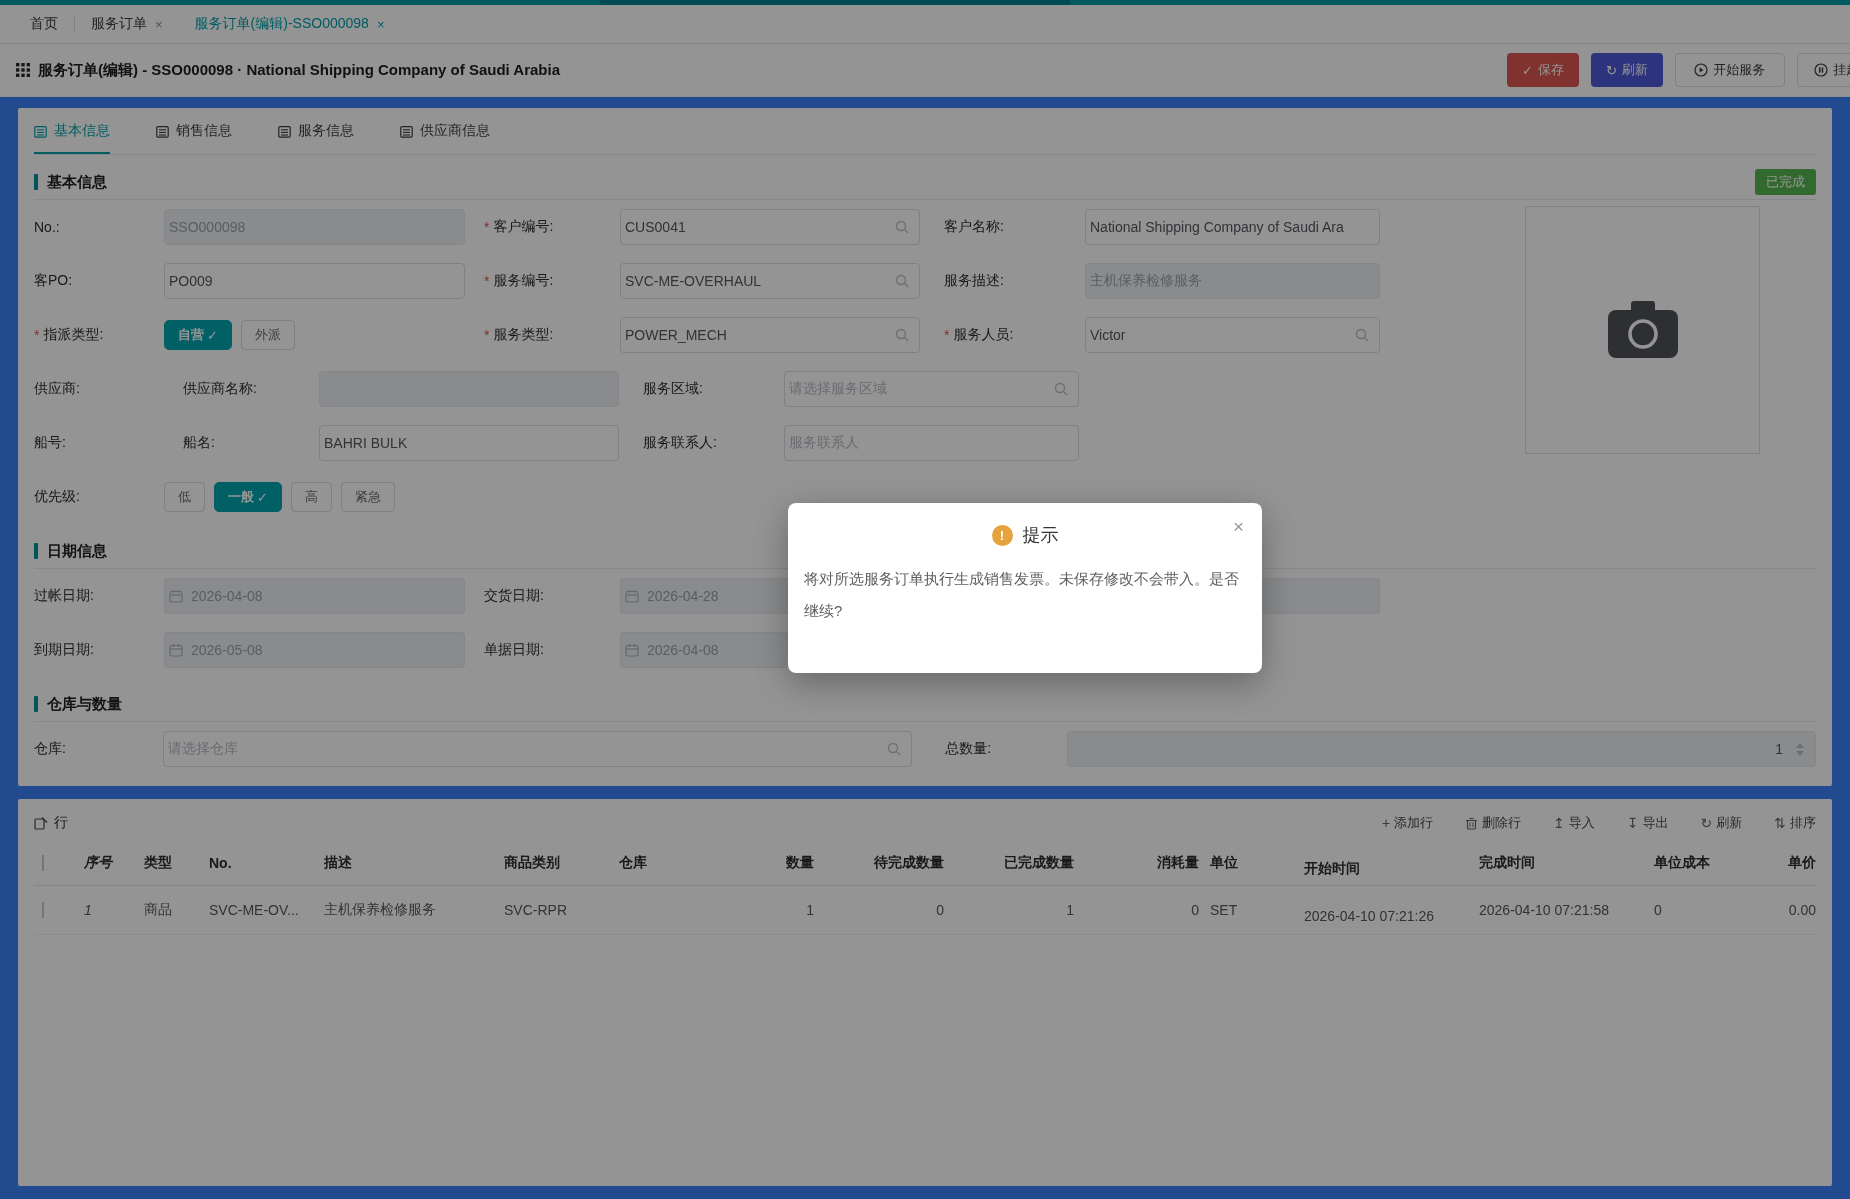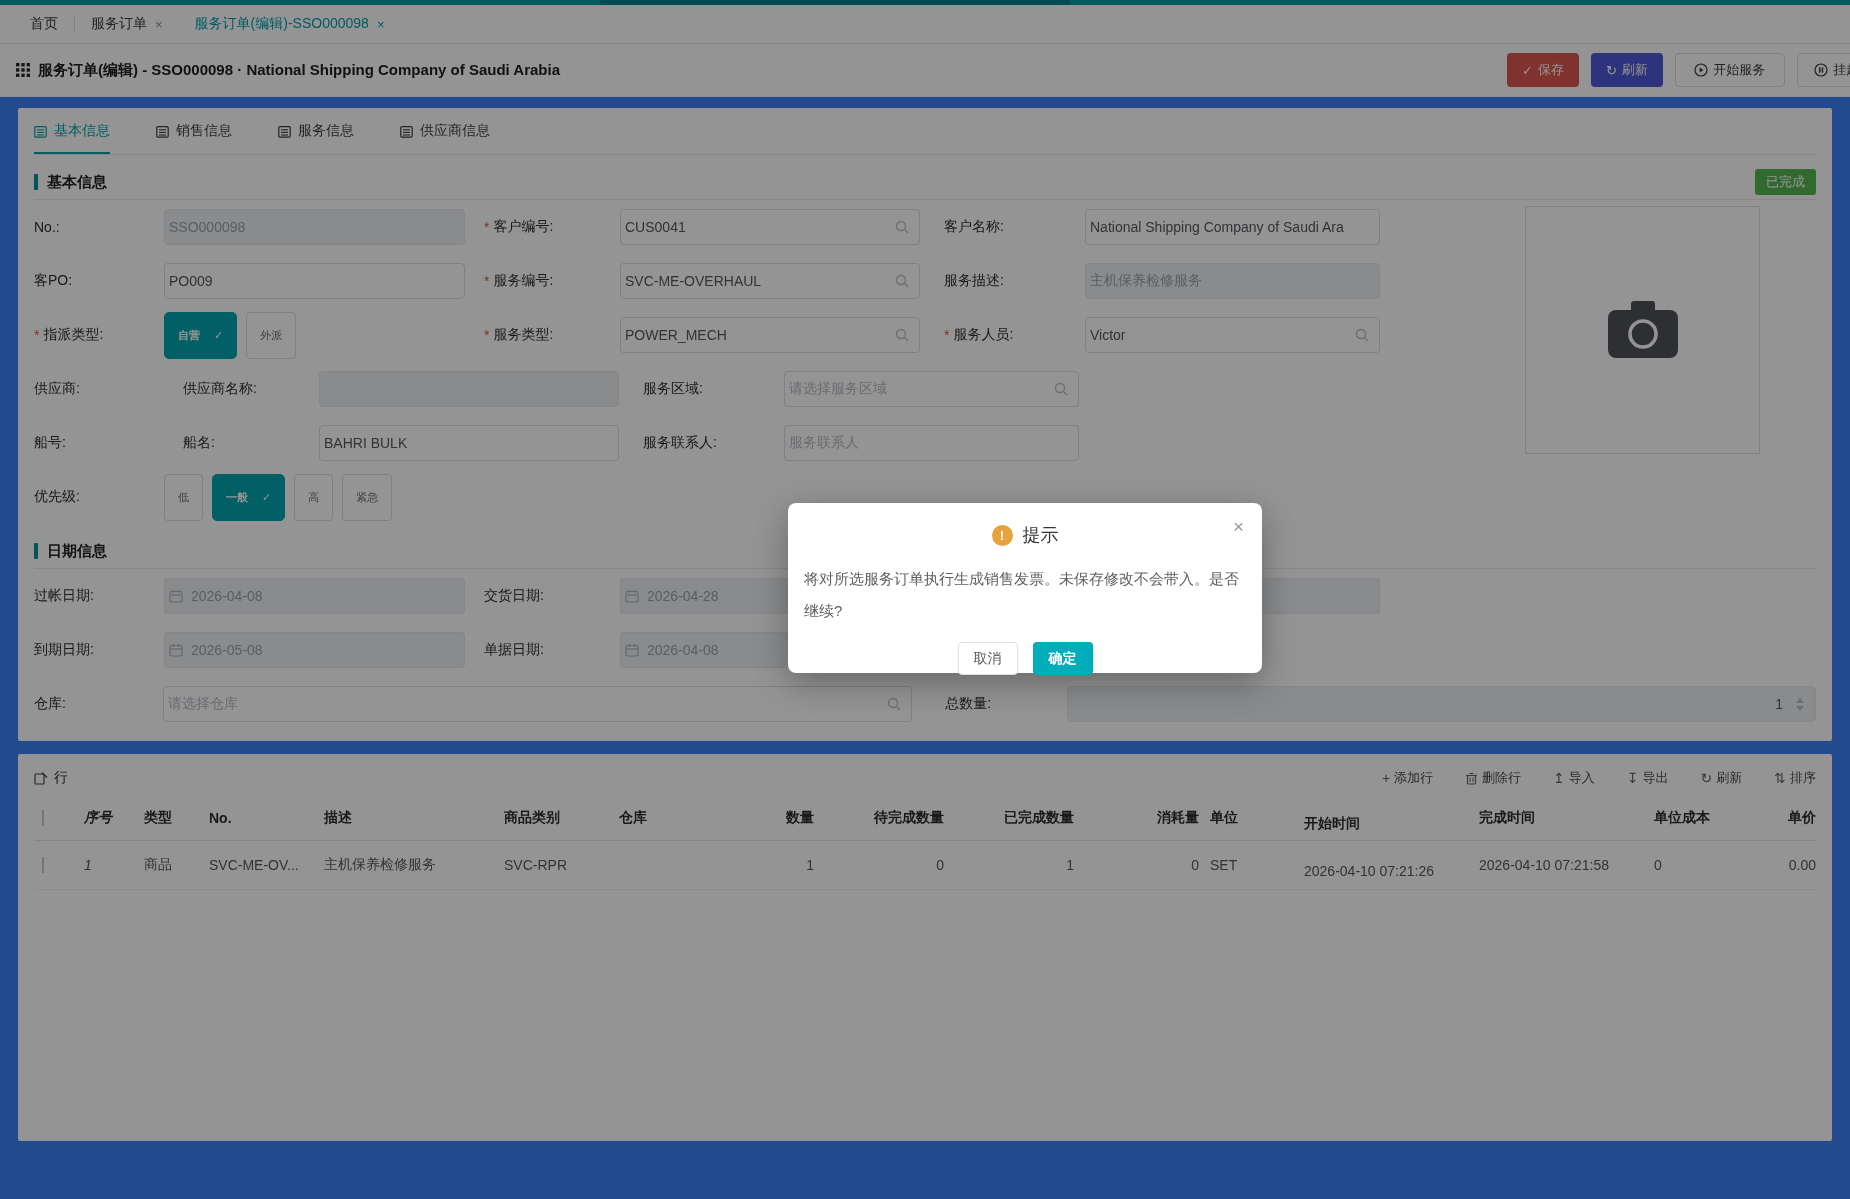--- a/index.html
+++ b/index.html
@@ -42,22 +42,22 @@
   .req{color:#d9544b;margin-right:4px;}
   .l1{width:130px;}.l2{width:136px;margin-left:19px;}.l3{width:141px;margin-left:24px;}
   .inp{height:36px;border:1px solid #d9dde4;border-radius:4px;background:#fff;display:flex;align-items:center;
        padding:0 4px;font-size:14px;color:#55585e;position:relative;box-sizing:border-box;}
   .i1{width:301px;}.i2{width:300px;}.i3{width:295px;}
   .inp.dis{background:#edeff3;border-color:#e4e7ec;color:#9ba1a8;}
   .ph{color:#b6bac1;white-space:nowrap;overflow:hidden;}
   .val{white-space:nowrap;overflow:hidden;}
   .sic{position:absolute;right:10px;top:50%;transform:translateY(-50%);line-height:0;}
   .calic{margin-right:8px;line-height:0;}
-  .chip{height:47px;padding:0 13px;border:1px solid #d8dce3;border-radius:4px;background:#fff;color:#6a6e74;
-        font-size:11px;display:inline-flex;align-items:center;gap:14px;margin-right:9px;cursor:pointer;box-sizing:border-box;}
+  .chip{height:30px;padding:0 13px;border:1px solid #d8dce3;border-radius:4px;background:#fff;color:#6a6e74;
+        font-size:13px;display:inline-flex;align-items:center;gap:3px;margin-right:9px;cursor:pointer;box-sizing:border-box;}
   .chip.sel{background:#00a6b0;color:#fff;border-color:#00a6b0;font-weight:bold;border-radius:5px;}
   .photobox{position:absolute;left:1491px;top:6px;width:233px;height:246px;border:1px solid #dcdfe4;background:#fff;
             display:flex;align-items:center;justify-content:center;}
   .lw{width:130px;}.iw{width:755px;}
   .ltq{width:123px;margin-left:33px;}.itq{width:754px;justify-content:flex-end;padding-right:32px;}
   .spin{position:absolute;right:6px;top:0;bottom:0;width:18px;display:flex;flex-direction:column;align-items:center;justify-content:center;gap:3px;}
   .tri-up{width:0;height:0;border-left:4px solid transparent;border-right:4px solid transparent;border-bottom:5px solid #b7bbc2;}
   .tri-dn{width:0;height:0;border-left:4px solid transparent;border-right:4px solid transparent;border-top:5px solid #b7bbc2;}
   
   .panel2{margin-top:13px;height:387px;padding:8px 16px 0;}
@@ -393,20 +393,24 @@
         <span class="calic"><svg width="14" height="14" viewBox="0 0 14 14">
               <rect x="1" y="2.5" width="12" height="10.5" rx="1.5" fill="none" stroke="#aeb2b9" stroke-width="1.2"></rect>
               <line x1="1" y1="6" x2="13" y2="6" stroke="#aeb2b9" stroke-width="1.2"></line>
               <line x1="4.5" y1="1" x2="4.5" y2="4" stroke="#aeb2b9" stroke-width="1.2"></line>
               <line x1="9.5" y1="1" x2="9.5" y2="4" stroke="#aeb2b9" stroke-width="1.2"></line>
             </svg></span>
         <span class="val">2026-04-08</span>
         </div>
     </div>
 
+    <div class="sec">
+      <div class="secbar"></div>
+      <div class="sectitle">仓库与数量</div>
+    </div>
 
     <div class="frow">
       <div class="lbl lw">仓库:</div>
       <div class="inp iw">
           <span class="ph">请选择仓库</span>
         <span class="sic"><svg width="14" height="14" viewBox="0 0 14 14">
               <circle cx="6" cy="6" r="4.5" fill="none" stroke="#b9bdc4" stroke-width="1.3"></circle>
               <line x1="9.5" y1="9.5" x2="13" y2="13" stroke="#b9bdc4" stroke-width="1.3"></line>
             </svg></span>
         </div>
@@ -505,19 +509,15 @@
 
   <div class="overlay"></div>
 
   <div class="modal">
     <span class="mclose">×</span>
     <div class="mhead">
       <span class="micon">!</span>
       <span>提示</span>
     </div>
     <div class="mbody">将对所选服务订单执行生成销售发票。未保存修改不会带入。是否继续?</div>
-    <div class="mbtns">
-      <div class="mbtn cancel">取消</div>
-      <div class="mbtn confirm">确定</div>
-    </div>
   </div>
 
 </div>
 
 </body></html>

